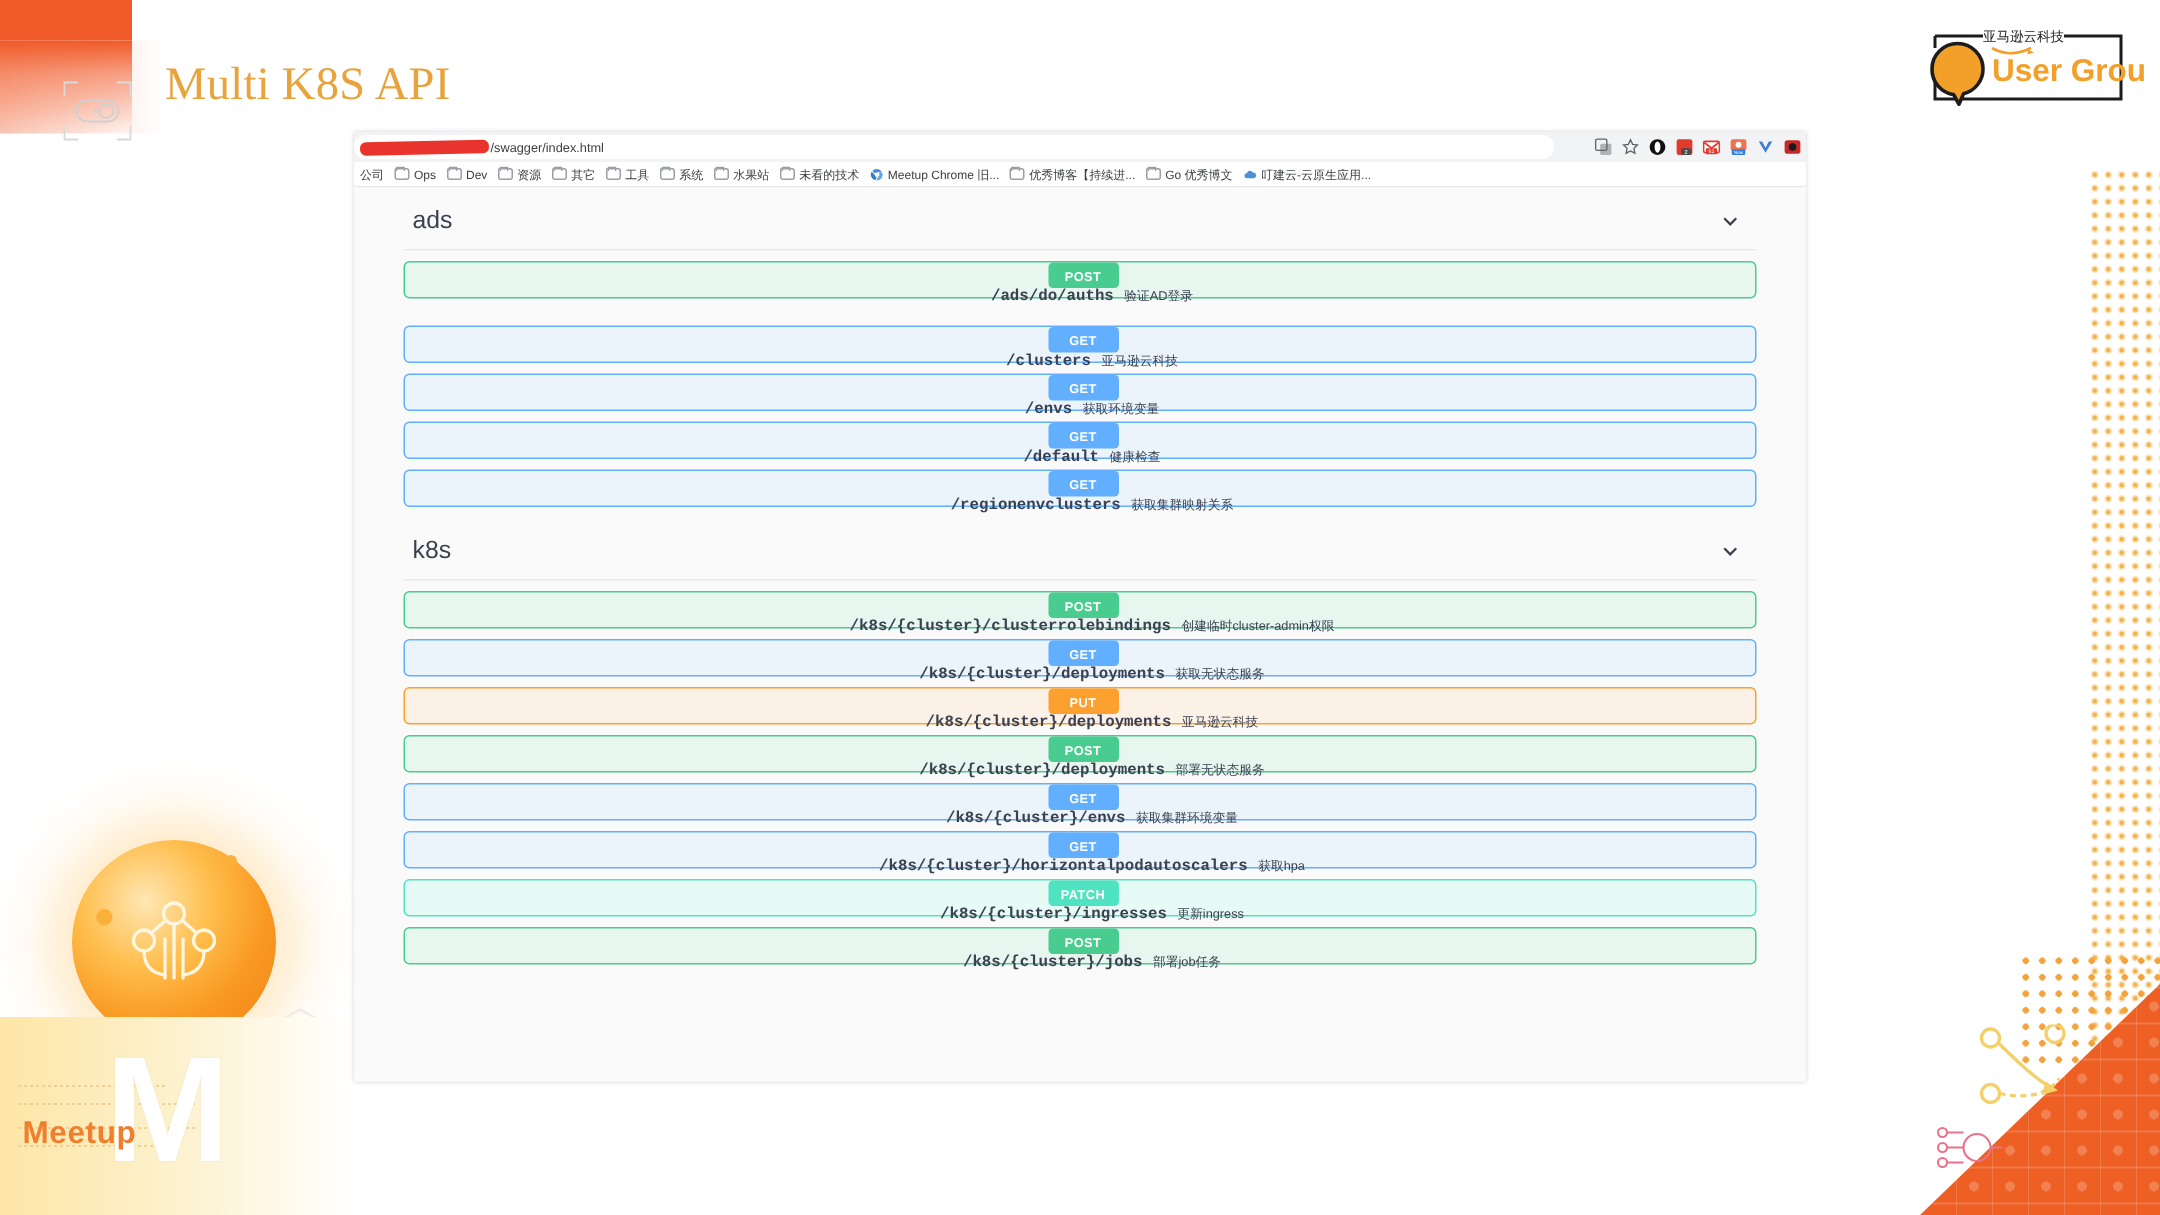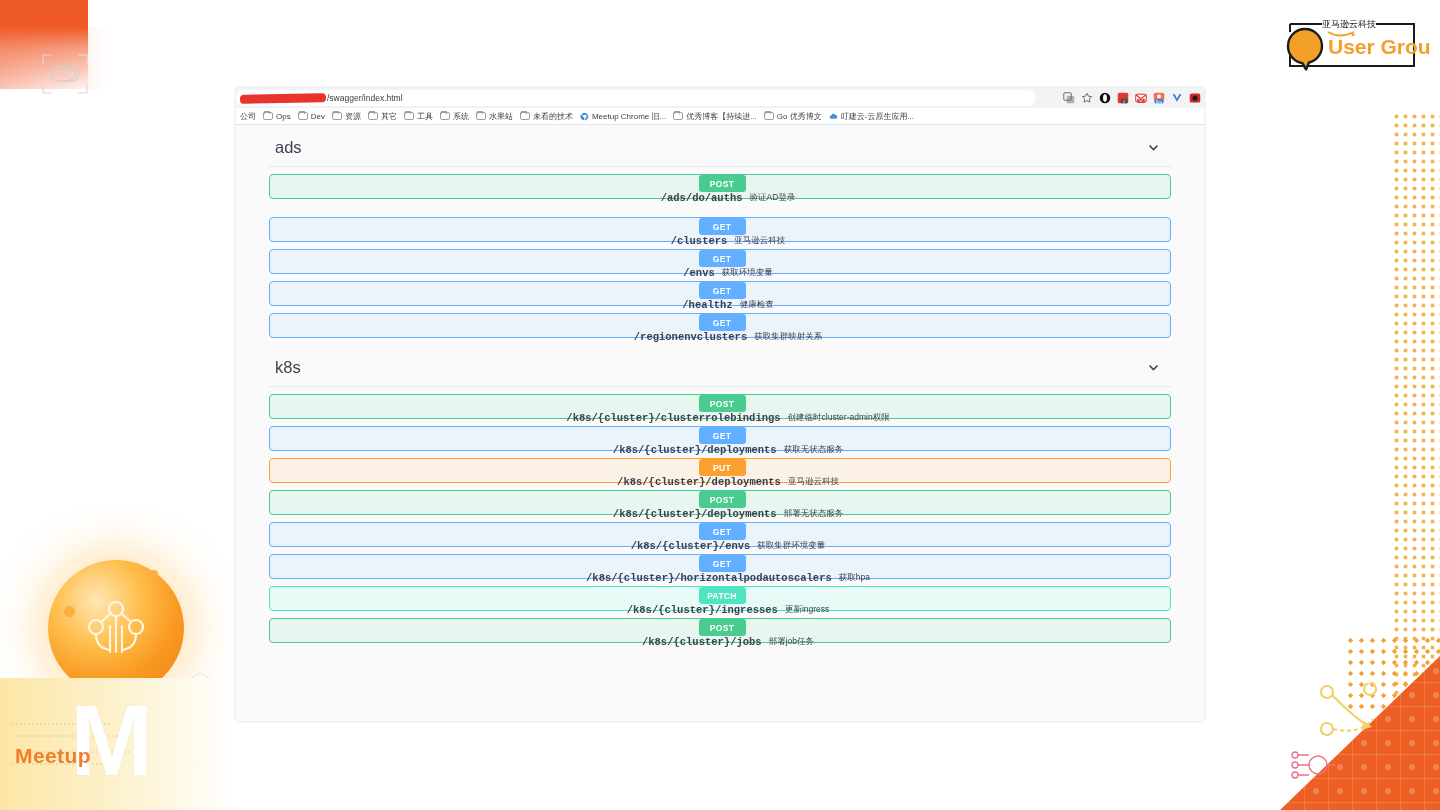--- a/index.html
+++ b/index.html
@@ -289,20 +289,21 @@
   <div class="tl-fade2"></div>
   <svg class="tl-camera" viewBox="0 0 46 40">
     <g fill="none" stroke="#d9d9d9" stroke-width="1.2">
       <path d="M1 10V1h9M36 1h9v9M45 30v9h-9M10 39H1v-9"></path>
     </g>
     <rect x="9" y="13" width="28" height="14" rx="7" fill="none" stroke="#d0d0d0" stroke-width="1.3"></rect>
     <circle cx="29" cy="20" r="4.6" fill="none" stroke="#d0d0d0" stroke-width="1.3"></circle>
     <circle cx="21.5" cy="20" r="1.4" fill="#d0d0d0"></circle>
   </svg>
 
+  <div class="slide-title">Multi K8S API</div>
 
   <svg class="ug-logo" viewBox="0 0 160 62">
     <g fill="none" stroke="#1c1c1c" stroke-width="2">
       <path d="M18 12 H50"></path>
         <path d="M104 12 H142 V54 H18 V38"></path>
       <path d="M18 12 V20"></path>
     </g>
     <text x="77" y="15" font-family="&quot;Liberation Sans&quot;, sans-serif" font-size="9" fill="#1c1c1c" text-anchor="middle">亚马逊云科技</text>
     <path d="M56 20 q12 7 26 0" fill="none" stroke="#f2a02a" stroke-width="1.8"></path>
     <path d="M80 21 l4 2 -4.4 1.4z" fill="#f2a02a"></path>
@@ -512,21 +513,21 @@
         <div class="op op-get">
           <span class="verb v-get">GET</span>
           <span class="op-mid">
             <span class="op-path">/envs</span>
             <span class="op-desc">获取环境变量</span>
           </span>
         </div>
         <div class="op op-get">
           <span class="verb v-get">GET</span>
           <span class="op-mid">
-            <span class="op-path">/healthz</span>
+            <span class="op-path">/default</span>
             <span class="op-desc">健康检查</span>
           </span>
         </div>
         <div class="op op-get">
           <span class="verb v-get">GET</span>
           <span class="op-mid">
             <span class="op-path">/regionenvclusters</span>
             <span class="op-desc">获取集群映射关系</span>
           </span>
         </div>

